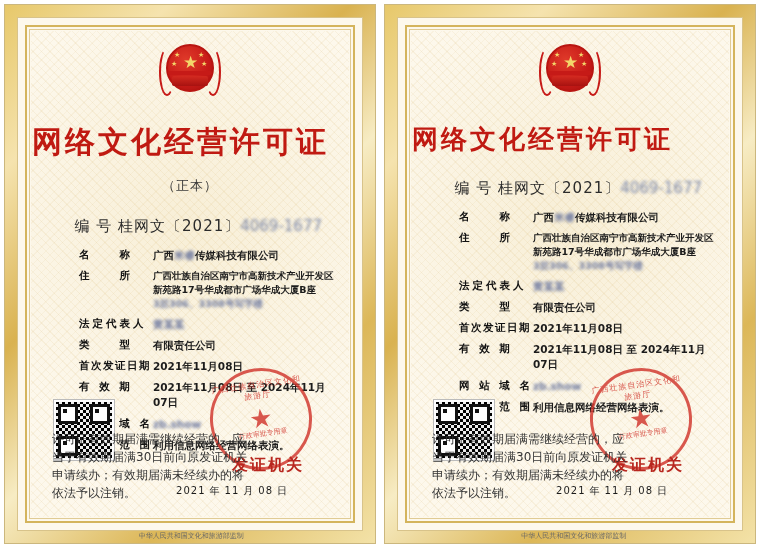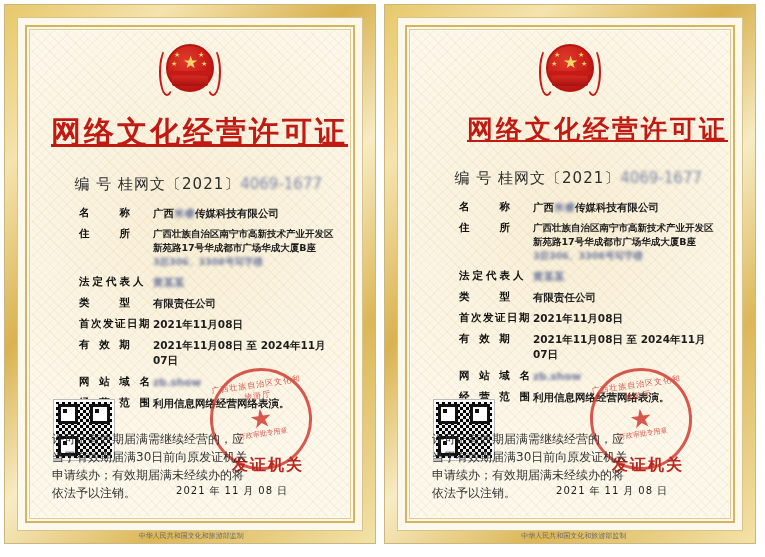--- a/index.html
+++ b/index.html
@@ -121,27 +121,26 @@
     width: 12px; height: 44px;
     border: 2px solid #c61a17;
     border-radius: 50%;
     border-top-color: transparent;
     border-right-color: transparent;
   }
   .emblem .wheat-l { left: 1px; }
   .emblem .wheat-r { right: 1px; transform: scaleX(-1); }
 
   .title {
-    text-align: right;
+    text-align: left;
     font-family: "DejaVu Serif", "Liberation Serif", serif;
     font-weight: bold;
     color: #c01a12;
     letter-spacing: 3px;
-    margin-top: 10px;
-    text-decoration: underline;
+    margin-top: 20px;
   }
   .cert-left .title { font-size: 30px; }
   .cert-right .title { font-size: 26px; }
   .subtitle {
     text-align: center;
     color: #3a3a3a;
     font-size: 13px;
     margin-top: 14px;
     letter-spacing: 1px;
   }
@@ -320,20 +319,21 @@
           <div class="disc"></div>
           <div class="star">★</div>
           <div class="star s2">★</div>
           <div class="star s3">★</div>
           <div class="star s4">★</div>
           <div class="star s5">★</div>
           <div class="gate"></div>
         </div>
 
         <div class="title">网络文化经营许可证</div>
+        <div class="subtitle">（正本）</div>
 
         <div class="serial">
           <span>编 号</span>
           <span>桂网文〔2021〕</span><span class="masked">4069-1677</span>
         </div>
 
         <div class="fields">
           <div class="row">
             <div class="label">名　　称</div>
             <div class="value">广西<span class="masked">米睿</span>传媒科技有限公司</div>

